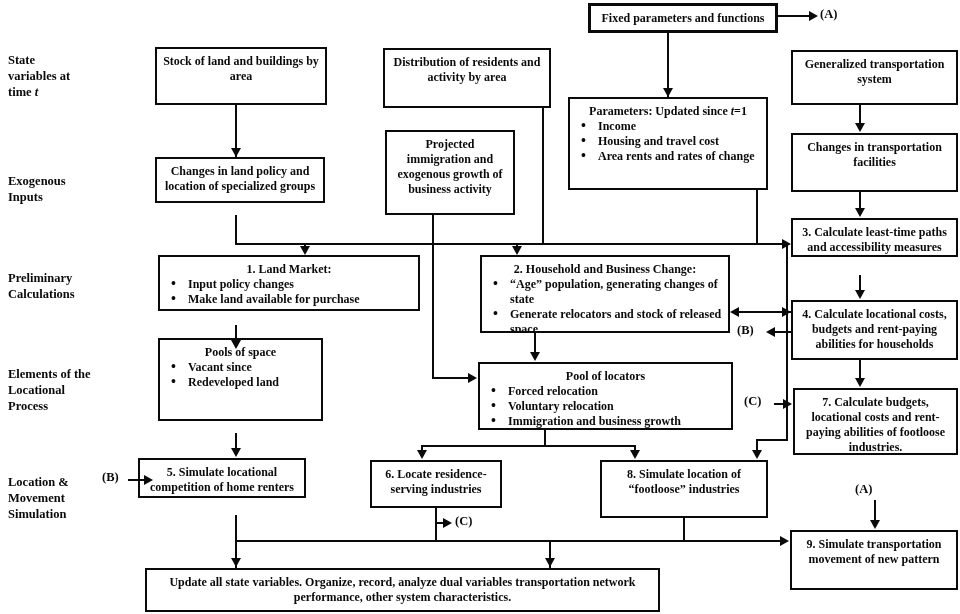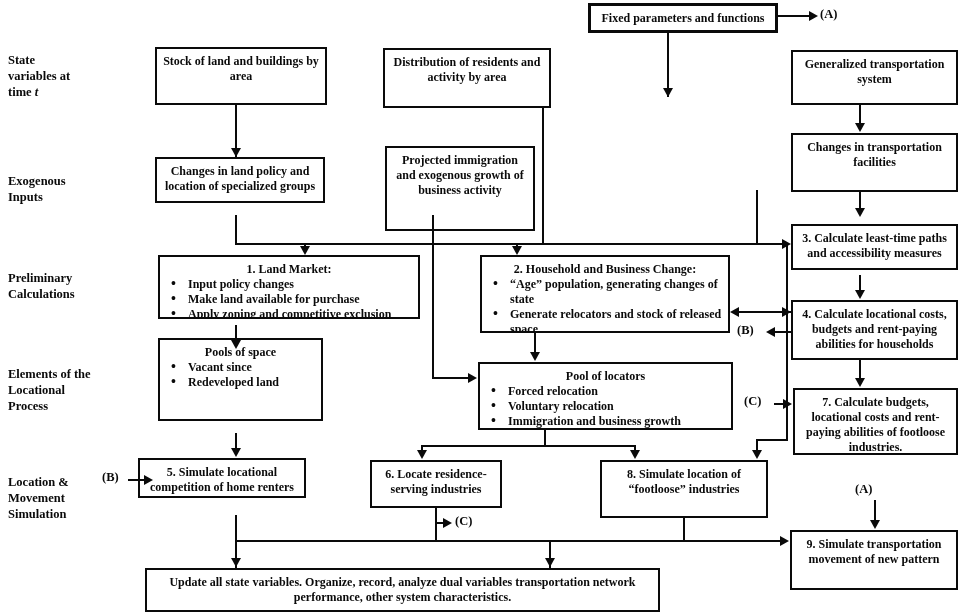--- a/index.html
+++ b/index.html
@@ -48,38 +48,46 @@
   </div>
 
   <div class="box" style="left:383px;top:48px;width:168px;height:60px">
     <div class="bt">Distribution of residents and activity by area</div>
   </div>
 
   <div class="box" style="left:791px;top:50px;width:167px;height:55px">
     <div class="bt">Generalized transportation system</div>
   </div>
 
+  <div class="box" style="left:568px;top:97px;width:200px;height:93px">
+    <div class="bt"><span>Parameters: Updated since </span><i class="it">t</i><span>=1</span></div>
+    <ul class="bl">
+        <li>Income</li>
+        <li>Housing and travel cost</li>
+        <li>Area rents and rates of change</li>
+      </ul>
+  </div>
 
   <div class="box" style="left:155px;top:157px;width:170px;height:46px">
     <div class="bt">Changes in land policy and location of specialized groups</div>
   </div>
 
-  <div class="box" style="left:385px;top:146px;width:150px;height:85px">
+  <div class="box" style="left:385px;top:130px;width:130px;height:85px">
     <div class="bt">Projected immigration and exogenous growth of business activity</div>
   </div>
 
   <div class="box" style="left:791px;top:133px;width:167px;height:59px">
     <div class="bt">Changes in transportation facilities</div>
   </div>
 
-  <div class="box" style="left:791px;top:224px;width:167px;height:46px">
+  <div class="box" style="left:791px;top:218px;width:167px;height:39px">
     <div class="bt">3. Calculate least-time paths and accessibility measures</div>
   </div>
 
-  <div class="box" style="left:158px;top:255px;width:262px;height:64px">
+  <div class="box" style="left:158px;top:255px;width:262px;height:56px">
     <div class="bt">1. Land Market:</div>
     <ul class="bl">
         <li>Input policy changes</li>
         <li>Make land available for purchase</li>
         <li>Apply zoning and competitive exclusion</li>
       </ul>
   </div>
 
   <div class="box" style="left:480px;top:255px;width:250px;height:78px">
     <div class="bt">2. Household and Business Change:</div>

